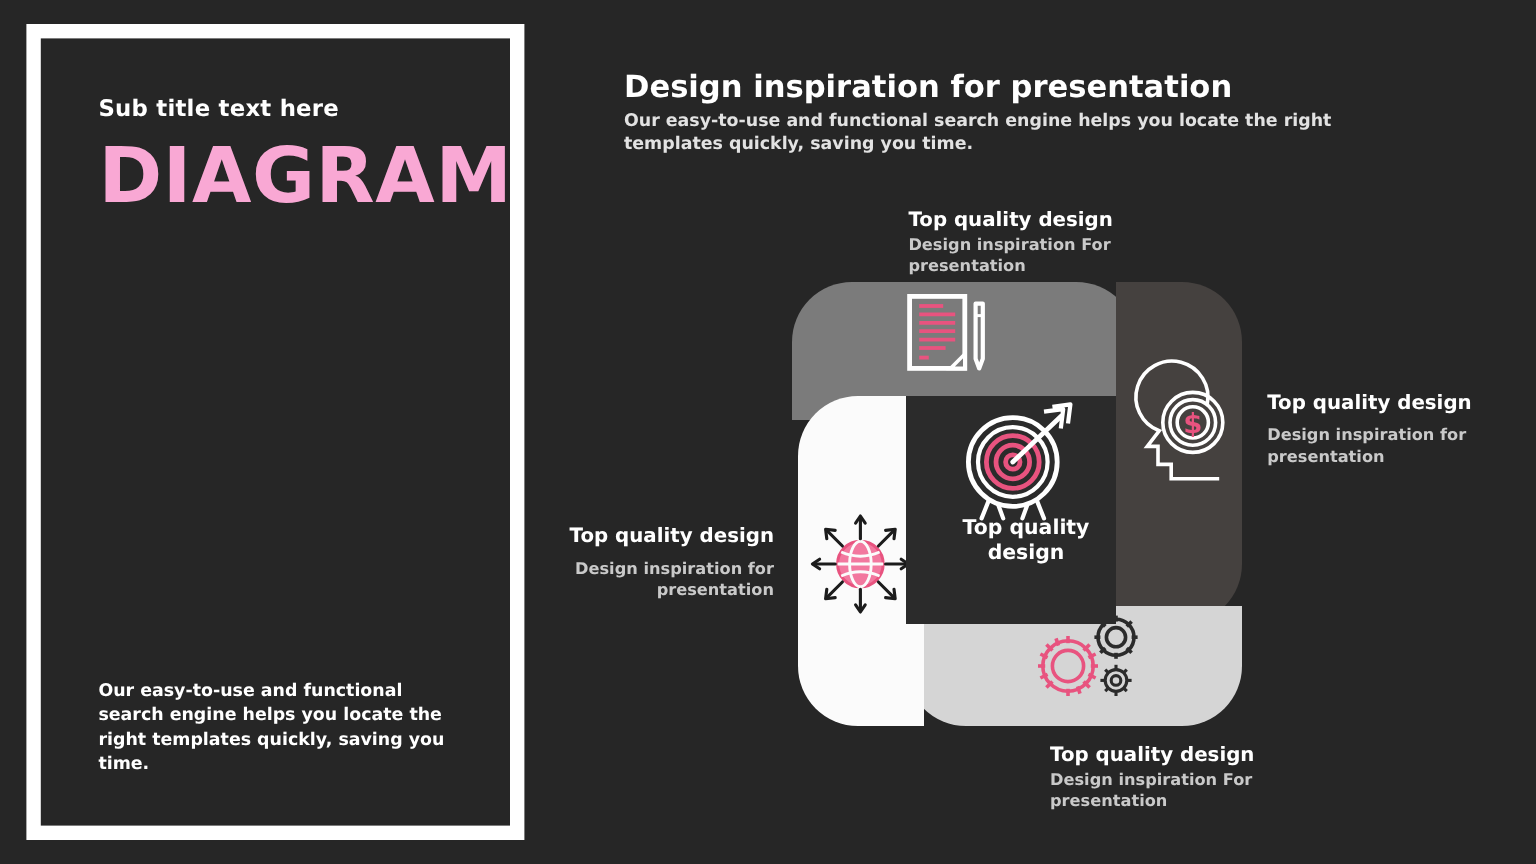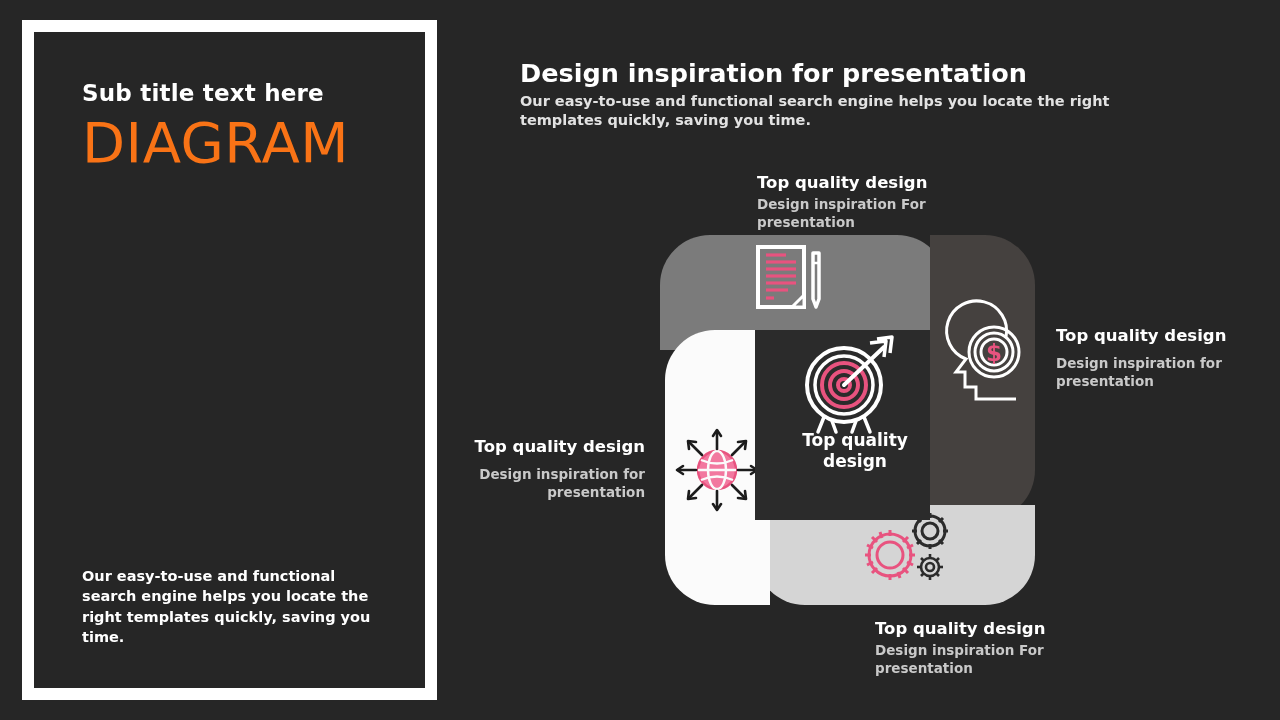--- a/index.html
+++ b/index.html
@@ -16,26 +16,26 @@
   .left-frame{
     position:absolute;left:22px;top:20px;width:415px;height:680px;
     background:#ffffff;
   }
   .left-inner{
     position:absolute;left:12px;top:12px;right:12px;bottom:12px;
     background:#262626;
   }
   .sub-title{
     position:absolute;left:48px;top:48px;
-    color:#ffffff;font-size:23px;font-weight:bold;letter-spacing:.2px;
+    color:#ffffff;font-size:19px;font-weight:bold;letter-spacing:.2px;
     white-space:nowrap;
   }
   .main-title{
     position:absolute;left:48px;top:80px;
-    color:#f97316;font-size:56px;font-weight:normal;letter-spacing:.5px;
+    color:#f9a8d4;font-size:64px;font-weight:bold;letter-spacing:.5px;
     white-space:nowrap;line-height:1.1;
   }
   .left-para{
     position:absolute;left:48px;bottom:40px;width:310px;
     color:#ffffff;font-size:14.5px;font-weight:bold;line-height:1.42;
   }
 
   
   .head-title{
     position:absolute;left:520px;top:58px;

